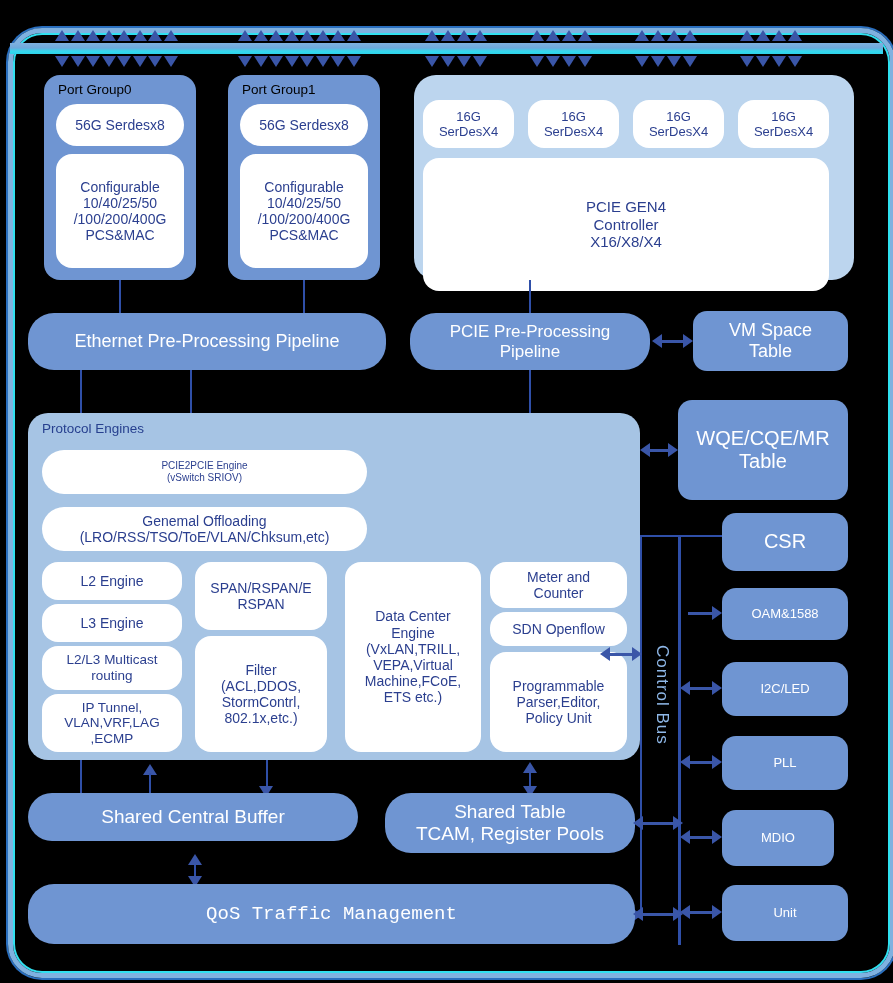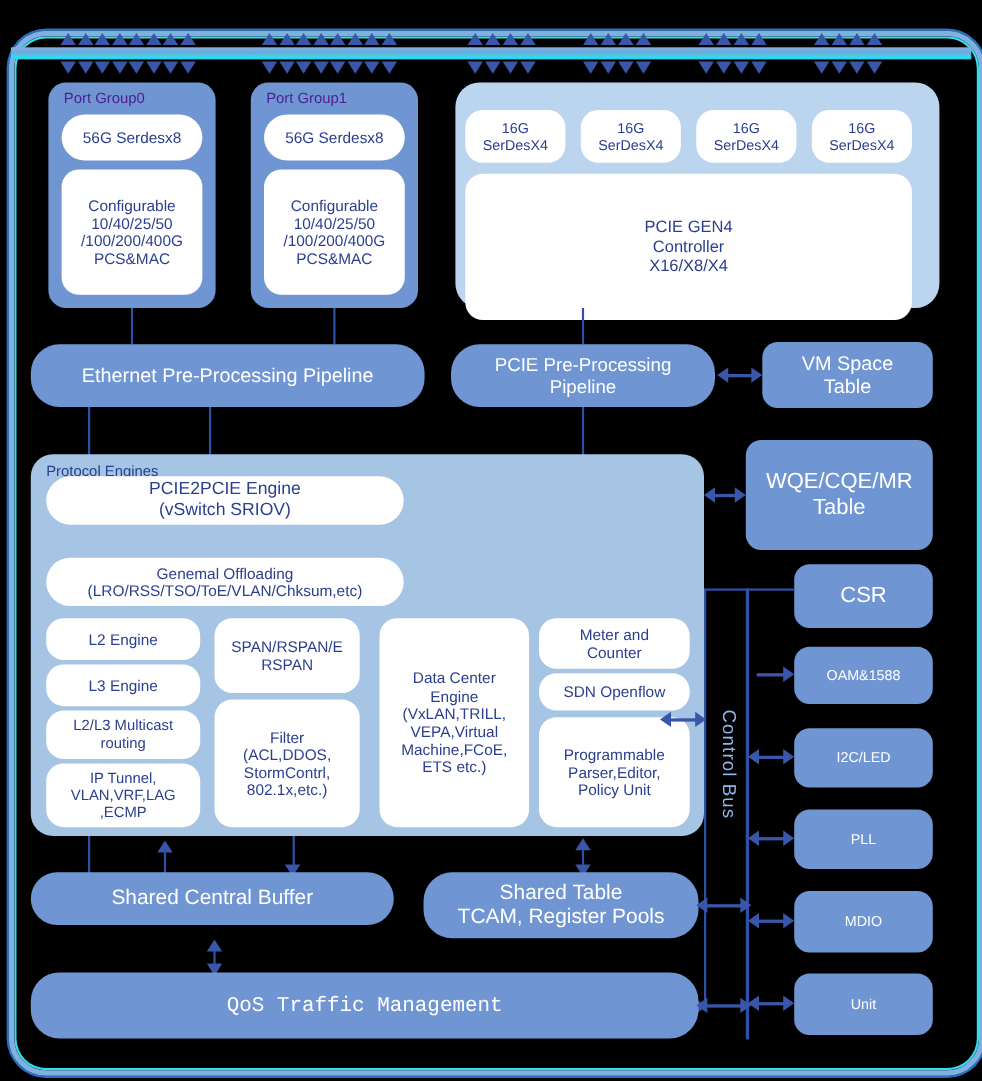--- a/index.html
+++ b/index.html
@@ -21,21 +21,21 @@
   .box{position:absolute;box-sizing:border-box;display:flex;align-items:center;
        justify-content:center;text-align:center;}
   .blue{background:#6f95d2;color:#ffffff;border-radius:14px;}
   .white{background:#ffffff;color:#2b3f8f;border-radius:16px;}
   .white-pill{background:#ffffff;color:#2b3f8f;border-radius:22px;}
 
   .lbl{line-height:1.16;display:block;padding:0 4px;}
 
   
   .portgroup{background:#6f95d2;border-radius:16px;}
-  .pg-title{position:absolute;left:14px;top:7px;color:#4c1d95;font-size:13.5px;}
+  .pg-title{position:absolute;left:14px;top:7px;color:#000000;font-size:13.5px;}
 
   .pcie-wrap{background:#bcd5ee;border-radius:22px;}
 
   .pe-wrap{background:#a6c4e4;border-radius:20px;}
   .pe-title{position:absolute;left:14px;top:8px;color:#27408f;font-size:13.5px;}
 
   
   .vline{position:absolute;background:#2f4fa8;width:2px;}
   .hline{position:absolute;background:#2f4fa8;height:2px;}
   .bus{position:absolute;background:#2f4fa8;width:3px;}
@@ -195,21 +195,21 @@
   </div>
 
   <div class="vline" style="left:80px;top:370px;height:45px;"></div>
   <div class="vline" style="left:190px;top:370px;height:45px;"></div>
   <div class="vline" style="left:529px;top:370px;height:45px;"></div>
 
   <div class="box pe-wrap" style="left:28px;top:413px;width:612px;height:347px;">
     <span class="pe-title">Protocol Engines</span>
   </div>
 
-  <div class="box white-pill" style="left:42px;top:433px;width:325px;height:44px;font-size:16px;">
+  <div class="box white-pill" style="left:42px;top:450px;width:325px;height:44px;font-size:10px;">
     <span class="lbl">PCIE2PCIE Engine<br>(vSwitch SRIOV)</span>
   </div>
   <div class="box white-pill" style="left:42px;top:507px;width:325px;height:44px;font-size:14px;">
     <span class="lbl">Genemal Offloading<br>(LRO/RSS/TSO/ToE/VLAN/Chksum,etc)</span>
   </div>
 
   <div class="box white" style="left:42px;top:562px;width:140px;height:38px;font-size:14px;">
     <span class="lbl">L2 Engine</span>
   </div>
   <div class="box white" style="left:42px;top:604px;width:140px;height:38px;font-size:14px;">
@@ -251,21 +251,21 @@
   </div>
   <div class="box blue" style="left:722px;top:588px;width:126px;height:52px;font-size:13px;">
     <span class="lbl">OAM&amp;1588</span>
   </div>
   <div class="box blue" style="left:722px;top:662px;width:126px;height:54px;font-size:13px;">
     <span class="lbl">I2C/LED</span>
   </div>
   <div class="box blue" style="left:722px;top:736px;width:126px;height:54px;font-size:13px;">
     <span class="lbl">PLL</span>
   </div>
-  <div class="box blue" style="left:722px;top:810px;width:126px;height:56px;font-size:13px;">
+  <div class="box blue" style="left:722px;top:810px;width:112px;height:56px;font-size:13px;">
     <span class="lbl">MDIO</span>
   </div>
   <div class="box blue" style="left:722px;top:885px;width:126px;height:56px;font-size:13px;">
     <span class="lbl">Unit</span>
   </div>
 
   <div class="dblarrow" style="left:640px;top:443px;width:38px;">
     <div class="shaft"></div>
     <div class="tri tri-lf" style="left:0px;top:0px;"></div>
     <div class="tri tri-rt" style="right:0px;top:0px;"></div>

